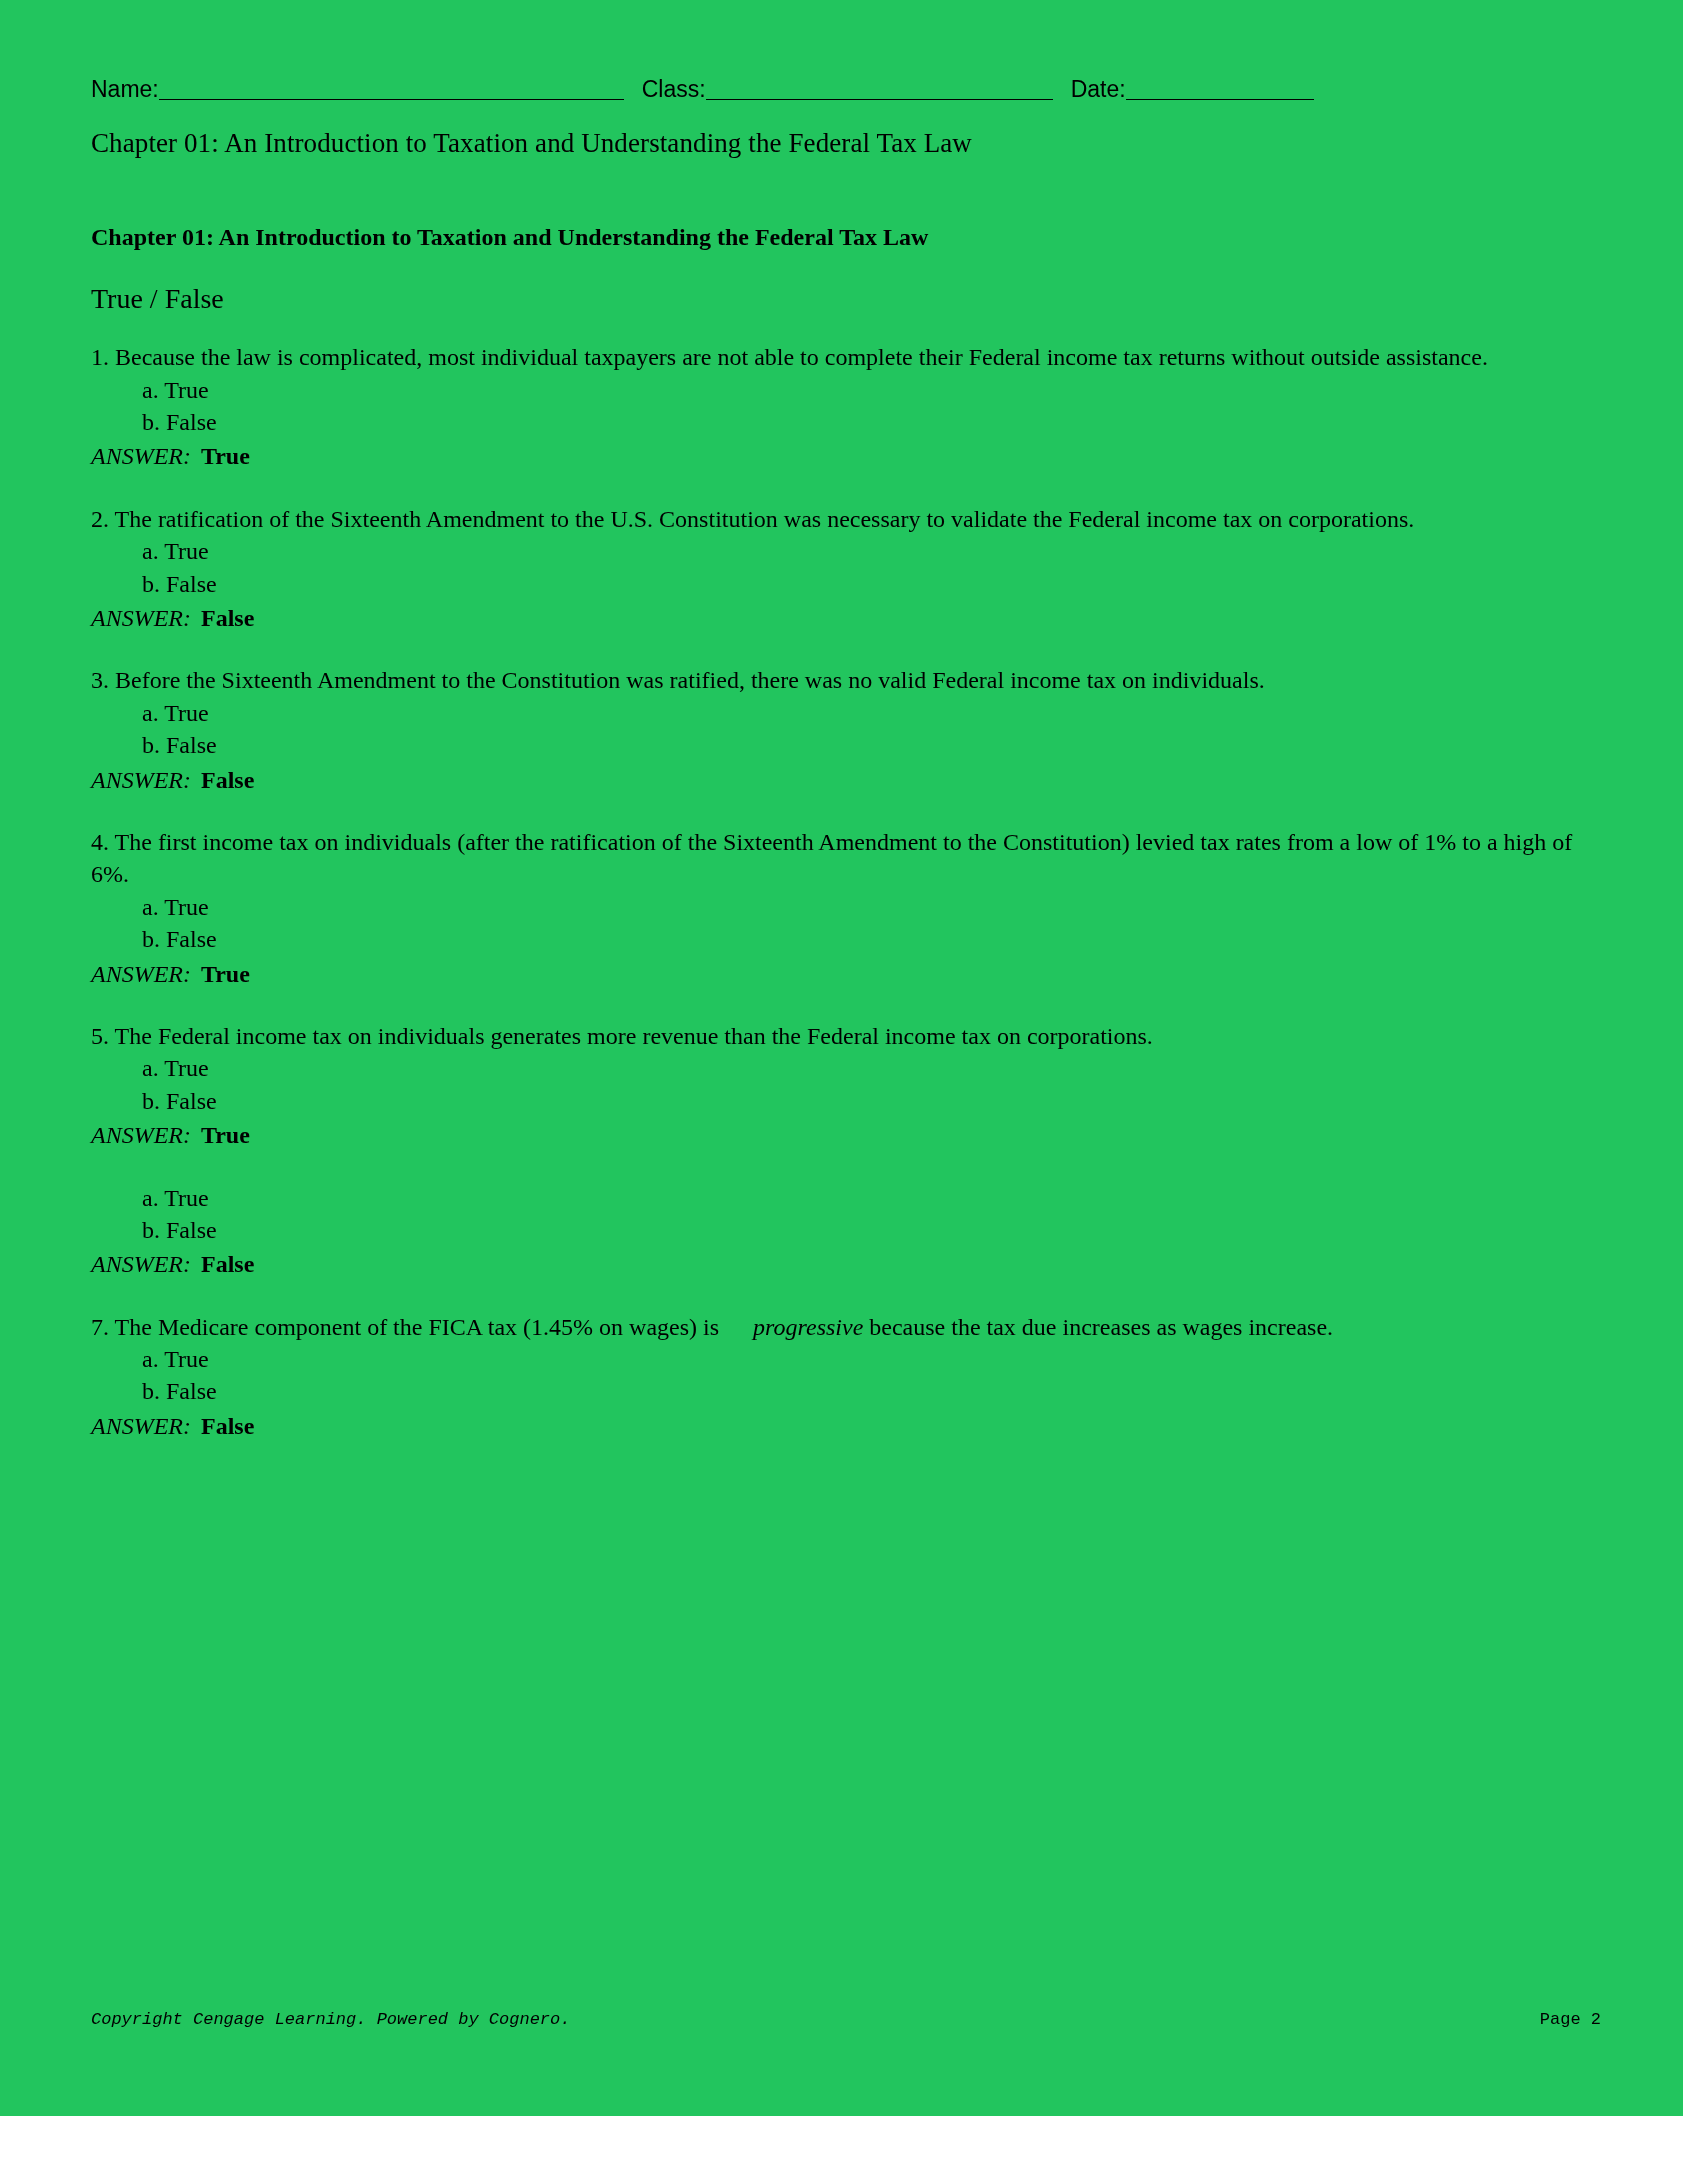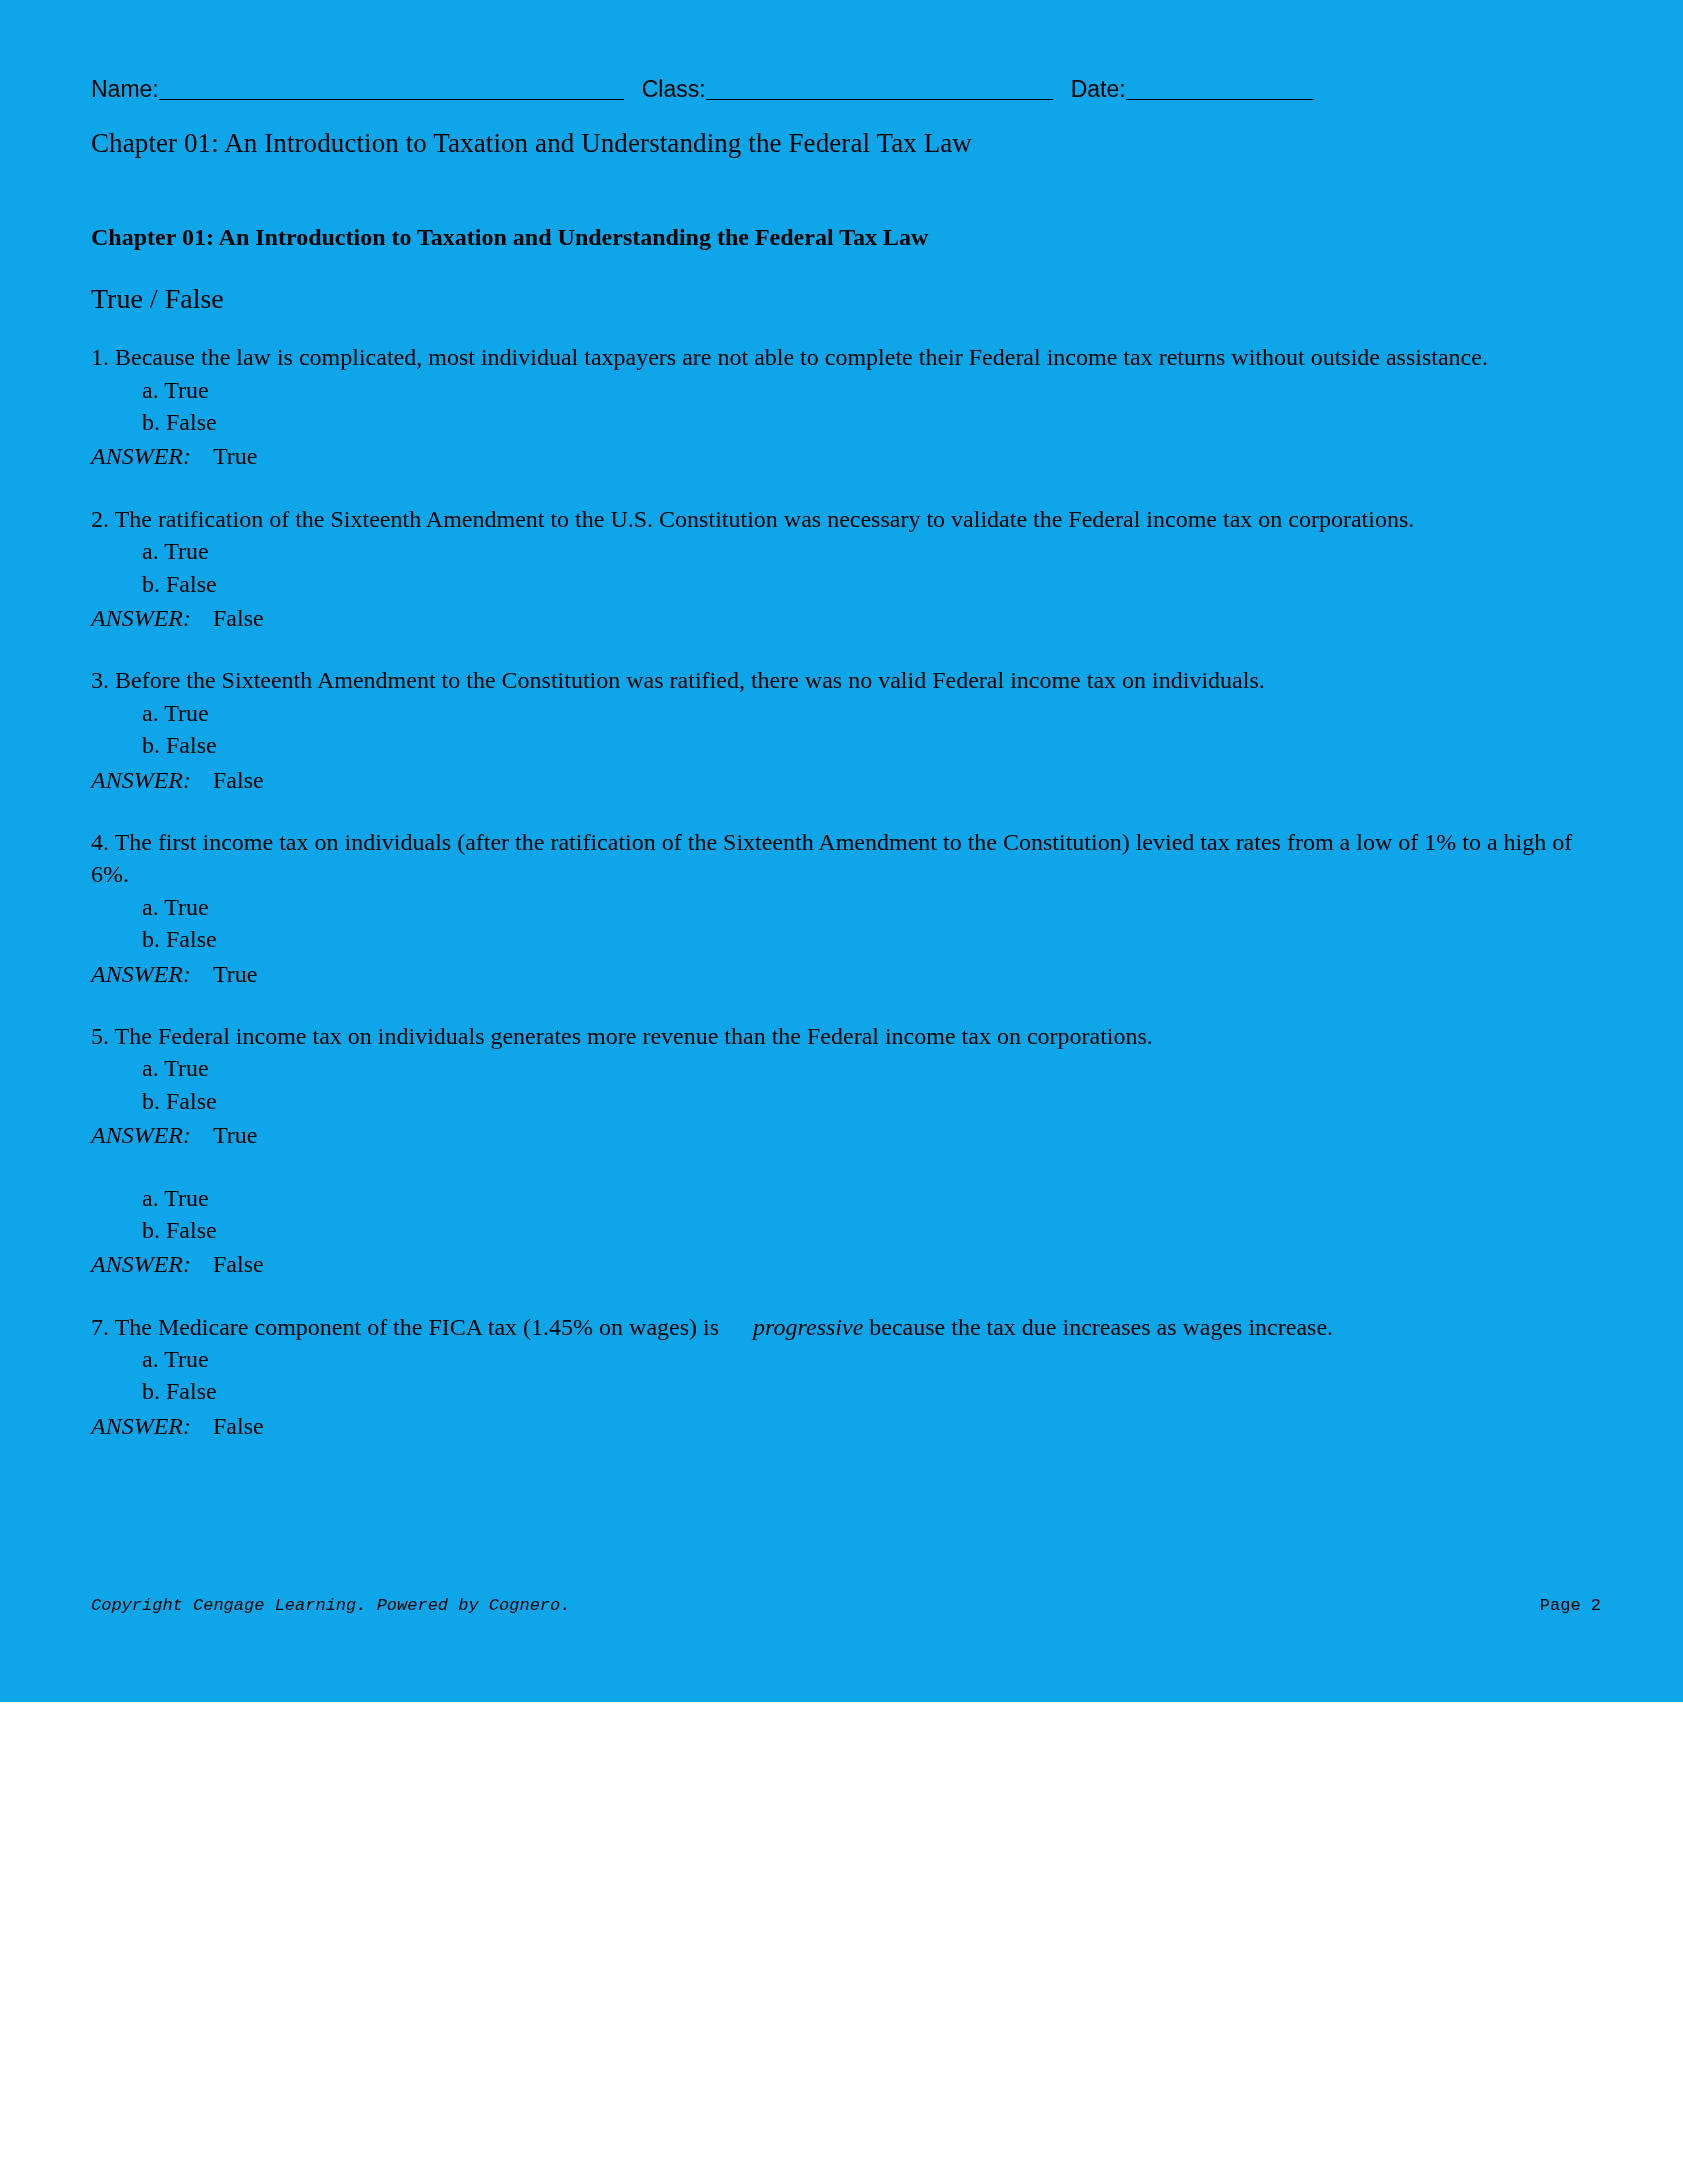--- a/index.html
+++ b/index.html
@@ -3,22 +3,22 @@
 <meta charset="utf-8">
 <style>
   html, body {
     margin: 0;
     padding: 0;
     background: #ffffff;
   }
   .page {
     position: relative;
     width: 1683px;
-    height: 1702px;
-    background: #0ea5e9;
+    height: 2116px;
+    background: #22c55e;
     box-sizing: border-box;
     padding: 69px 91px 0 91px;
     font-family: "Liberation Serif", serif;
     color: #000000;
   }
 
   
   .header-row {
     display: flex;
     align-items: flex-end;
@@ -81,21 +81,22 @@
   .q-answer {
     font-size: 24px;
     line-height: 1.35;
     margin: 0;
     margin-top: 2px;
   }
   .q-answer .ans-label {
     font-style: italic;
   }
   .q-answer .ans-value {
-    margin-left: 22px;
+    margin-left: 10px;
+    font-weight: bold;
   }
   .ital { font-style: italic; margin-left: 28px; }
 
   
   .footer {
     position: absolute;
     left: 91px;
     right: 82px;
     bottom: 87px;
     display: flex;

